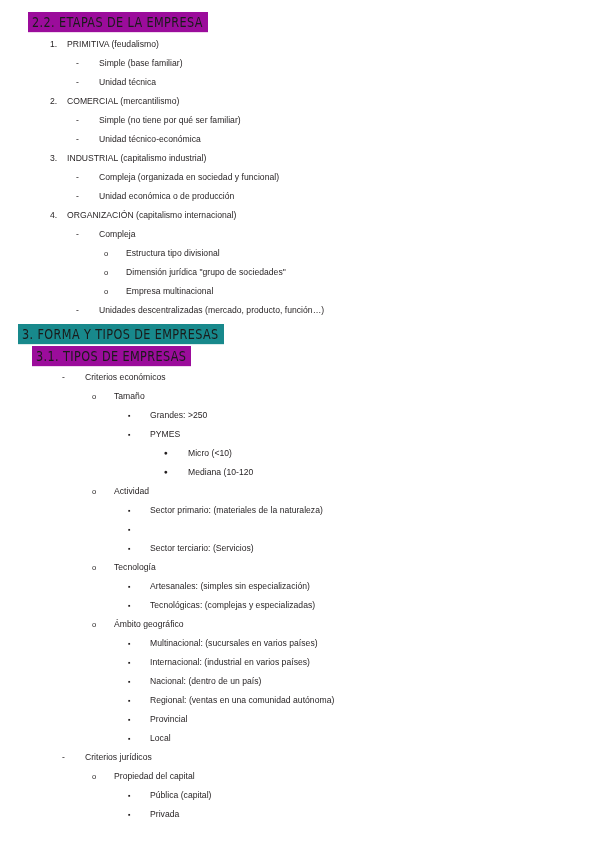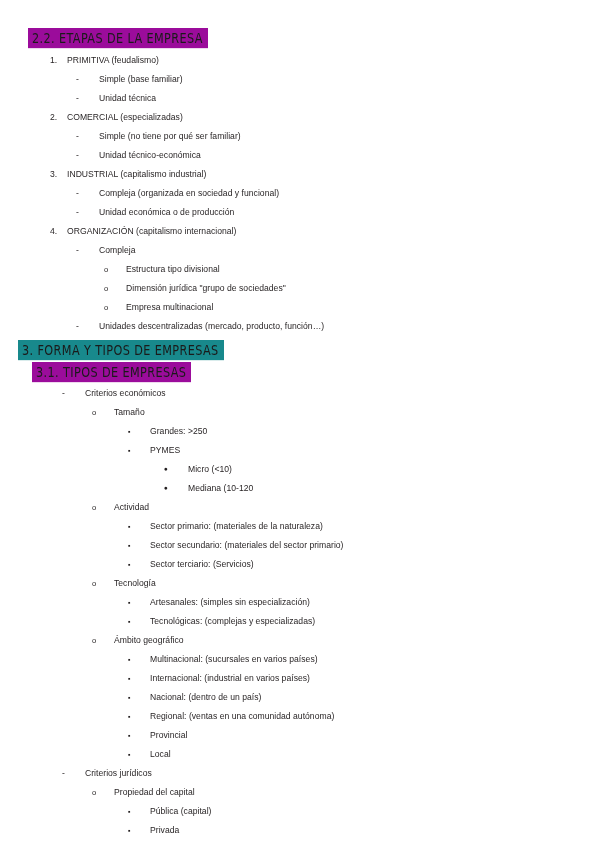--- a/index.html
+++ b/index.html
@@ -13,21 +13,21 @@
     font-family: "Liberation Sans", sans-serif;
     color: #231f20;
     -webkit-font-smoothing: antialiased;
   }
 
   .page {
     position: relative;
     width: 587px;
     height: 848px;
     box-sizing: border-box;
-    padding: 28px 18px 10px 18px;
+    padding: 12px 18px 10px 18px;
     overflow: hidden;
   }
 
   
   .heading {
     display: inline-block;
     font-family: "DejaVu Sans", sans-serif;
     font-weight: 400;
     font-stretch: condensed;
     font-size: 12.5px;
@@ -109,21 +109,21 @@
     <div class="row lvl-dash">
       <span class="mk">-</span>
       <span class="tx">Simple (base familiar)</span>
     </div>
     <div class="row lvl-dash">
       <span class="mk">-</span>
       <span class="tx">Unidad técnica</span>
     </div>
     <div class="row lvl-num">
       <span class="mk">2.</span>
-      <span class="tx">COMERCIAL (especializadas)</span>
+      <span class="tx">COMERCIAL (mercantilismo)</span>
     </div>
     <div class="row lvl-dash">
       <span class="mk">-</span>
       <span class="tx">Simple (no tiene por qué ser familiar)</span>
     </div>
     <div class="row lvl-dash">
       <span class="mk">-</span>
       <span class="tx">Unidad técnico-económica</span>
     </div>
     <div class="row lvl-num">
@@ -201,21 +201,20 @@
     <div class="row lvl-circ">
       <span class="mk">o</span>
       <span class="tx">Actividad</span>
     </div>
     <div class="row lvl-sq">
       <span class="mk">▪</span>
       <span class="tx">Sector primario: (materiales de la naturaleza)</span>
     </div>
     <div class="row lvl-sq">
       <span class="mk">▪</span>
-      <span class="tx">Sector secundario: (materiales del sector primario)</span>
     </div>
     <div class="row lvl-sq">
       <span class="mk">▪</span>
       <span class="tx">Sector terciario: (Servicios)</span>
     </div>
     <div class="row lvl-circ">
       <span class="mk">o</span>
       <span class="tx">Tecnología</span>
     </div>
     <div class="row lvl-sq">

